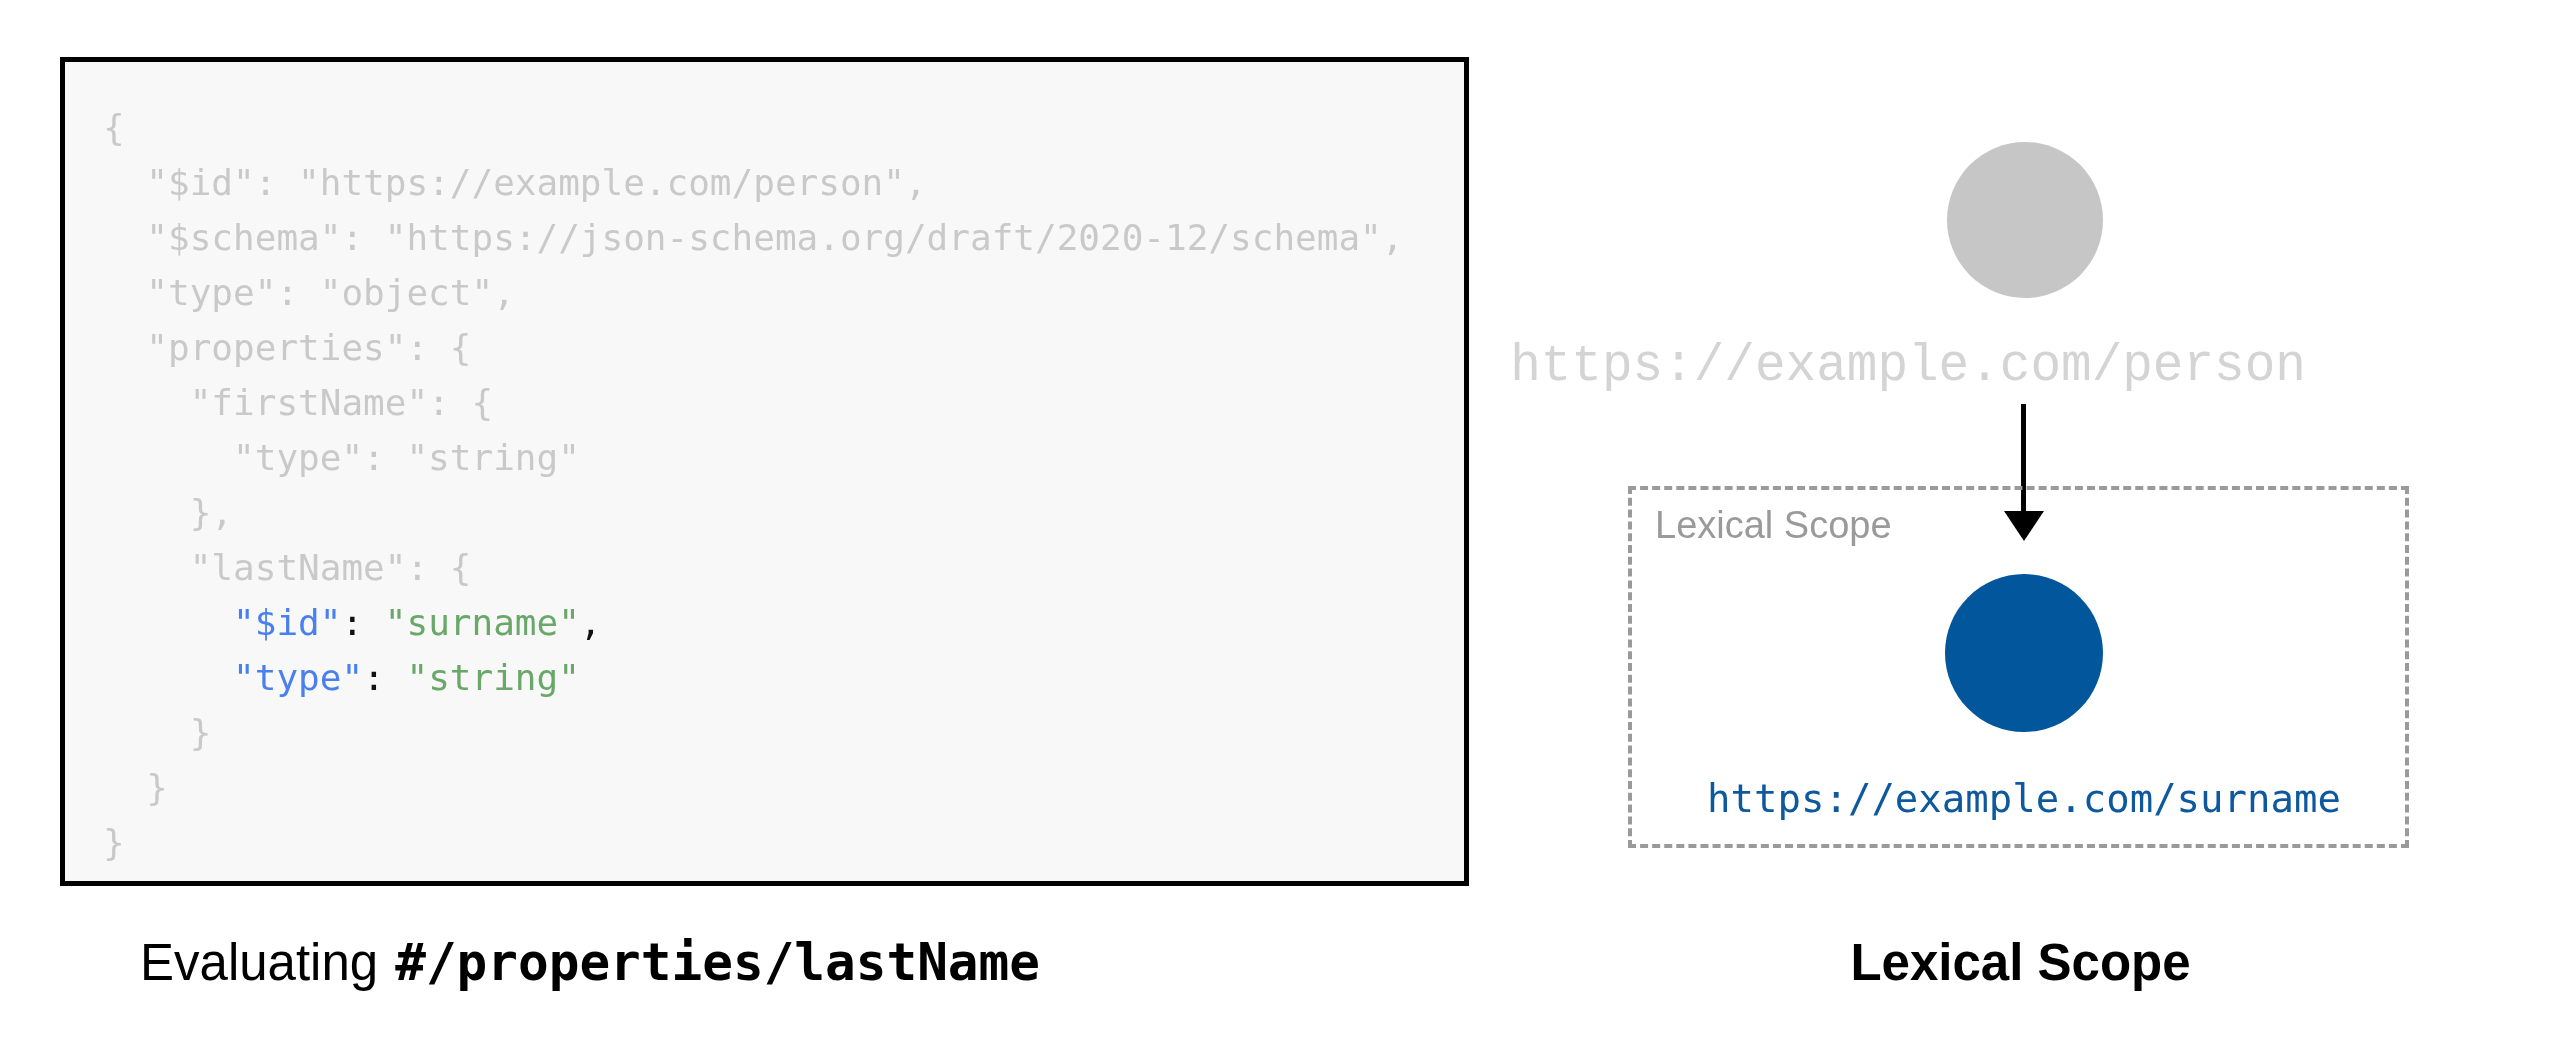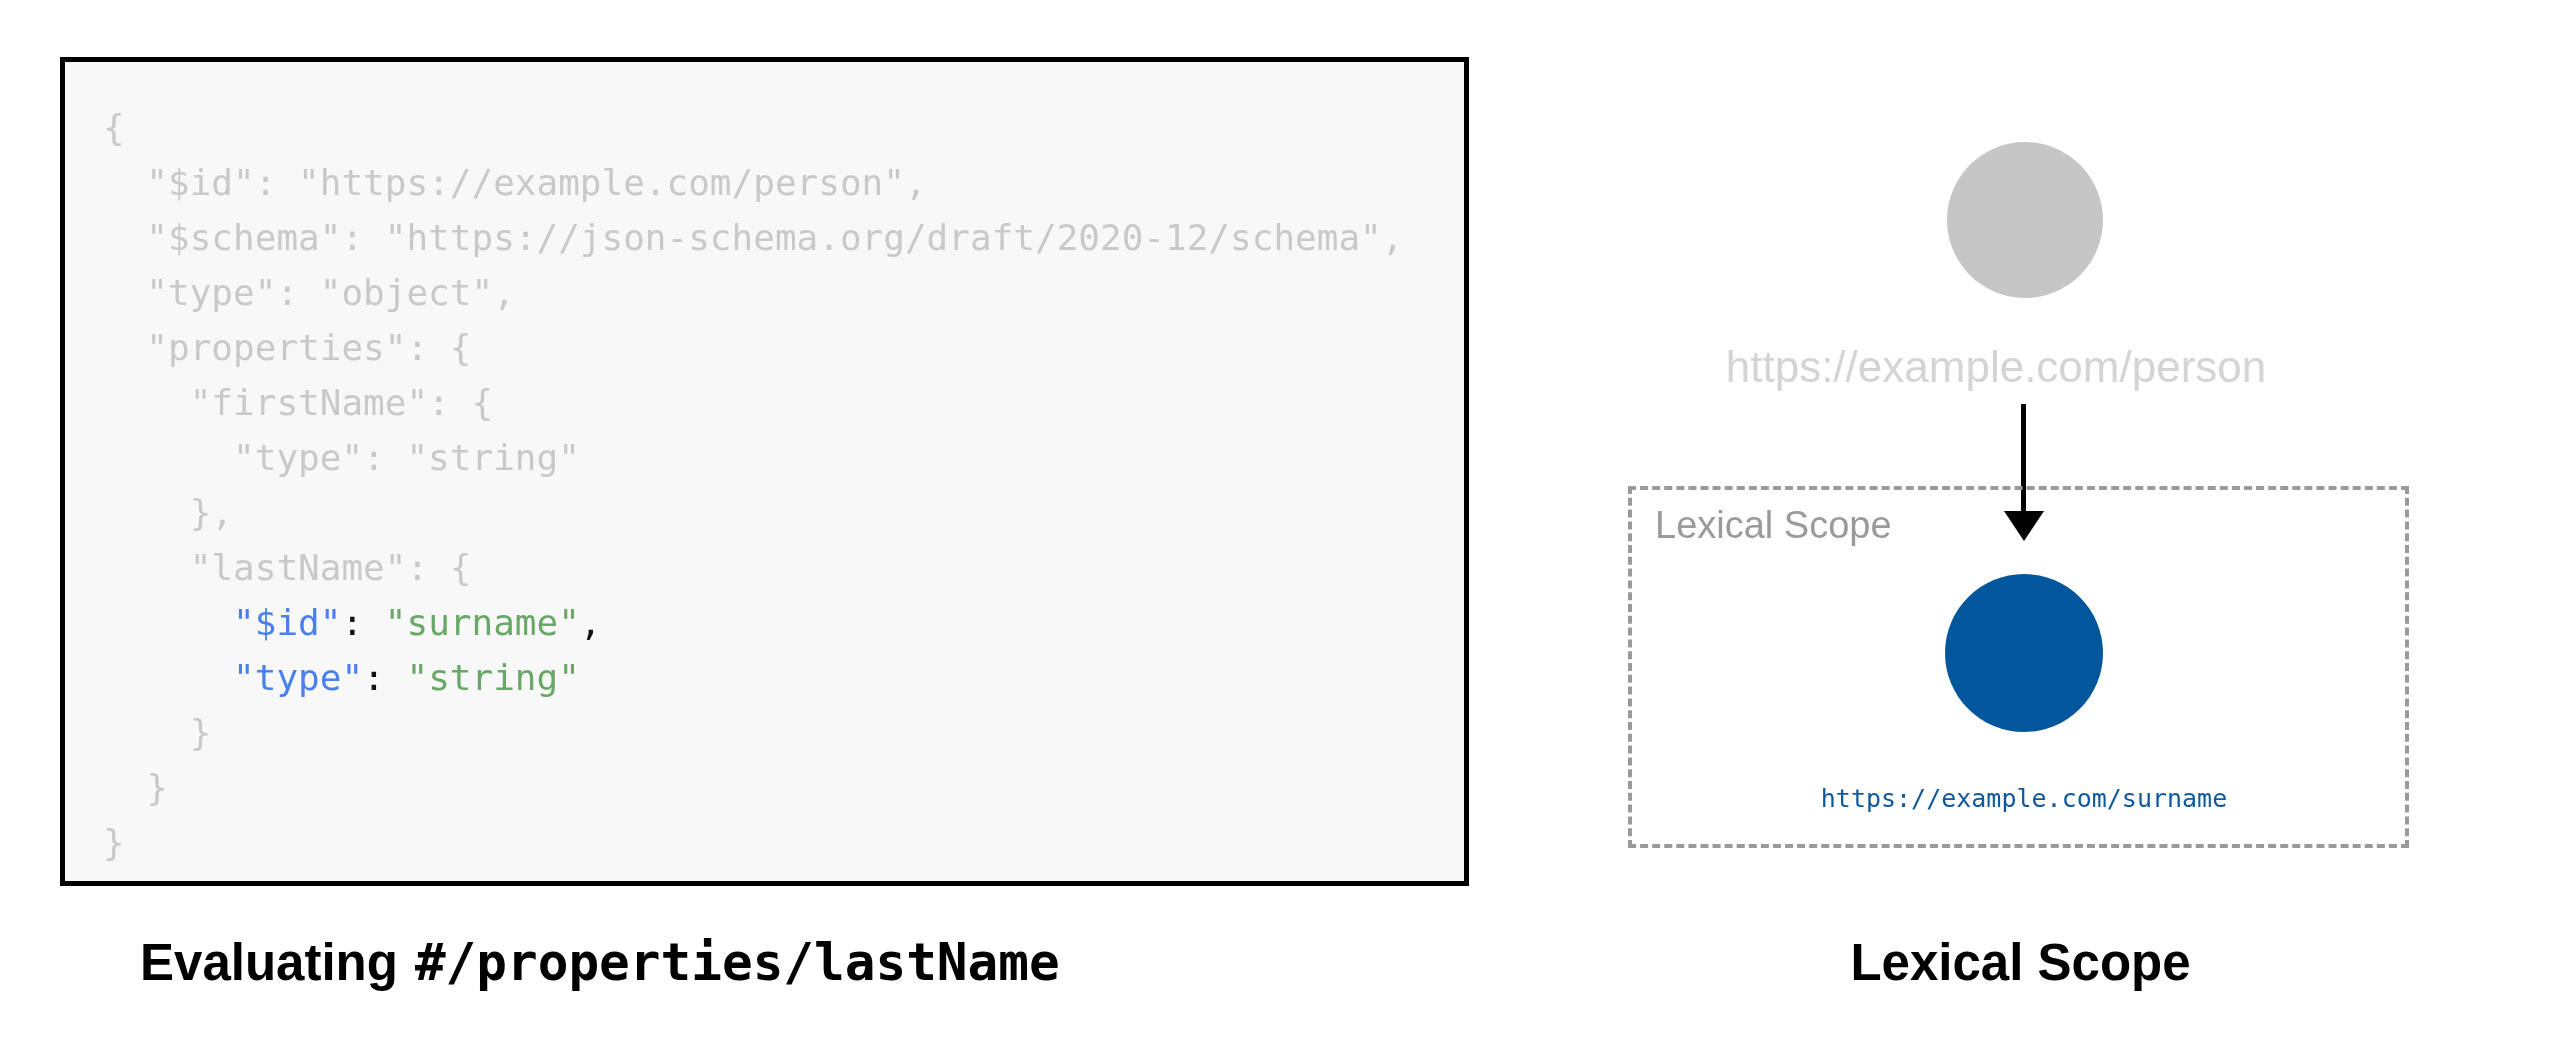--- a/index.html
+++ b/index.html
@@ -37,43 +37,43 @@
   
   .caption {
     position: absolute;
     top: 937px;
     font-size: 51px;
     line-height: 52px;
     color: #000000;
     white-space: nowrap;
   }
   .caption-left { left: 140px; }
-  .cap-bold { font-weight: bold; margin-right: 17px; }
+  .cap-bold { font-weight: normal; margin-right: 17px; }
   .cap-mono { font-family: "DejaVu Sans Mono", monospace; font-weight: bold; }
   .caption-right {
     left: 1631px;
     width: 779px;
     text-align: center;
     font-weight: bold;
   }
 
   
   .parent-circle {
     position: absolute;
     left: 1947px; top: 142px;
     width: 156px; height: 156px;
     border-radius: 50%;
     background: var(--node-gray, #c6c6c6);
   }
   .parent-label {
     position: absolute;
-    left: 1996px; top: 345px;
+    left: 1908px; top: 345px;
     transform: translateX(-50%);
-    font-family: Liberation Sans, sans-serif;
-    font-size: 44px;
+    font-family: Liberation Mono, monospace;
+    font-size: 51px;
     line-height: 44px;
     color: var(--parent-label-gray, #d4d4d4);
     white-space: nowrap;
   }
   .arrow-line {
     position: absolute;
     left: 2021px; top: 404px;
     width: 5.2px; height: 109px;
     background: #000000;
   }
@@ -104,21 +104,21 @@
     left: 1945px; top: 574px;
     width: 158px; height: 158px;
     border-radius: 50%;
     background: var(--node-blue, #02569b);
   }
   .child-label {
     position: absolute;
     left: 2024px; top: 777px;
     transform: translateX(-50%);
     font-family: "DejaVu Sans Mono", monospace;
-    font-size: 25px;
+    font-size: 39px;
     line-height: 44px;
     color: var(--url-blue, #0e599d);
     white-space: nowrap;
   }
 </style>
 </head>
 <body>
 
 <div class="canvas">
 

